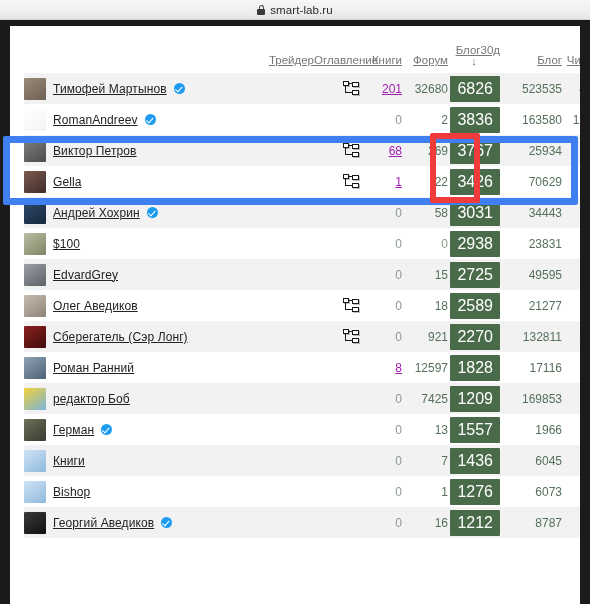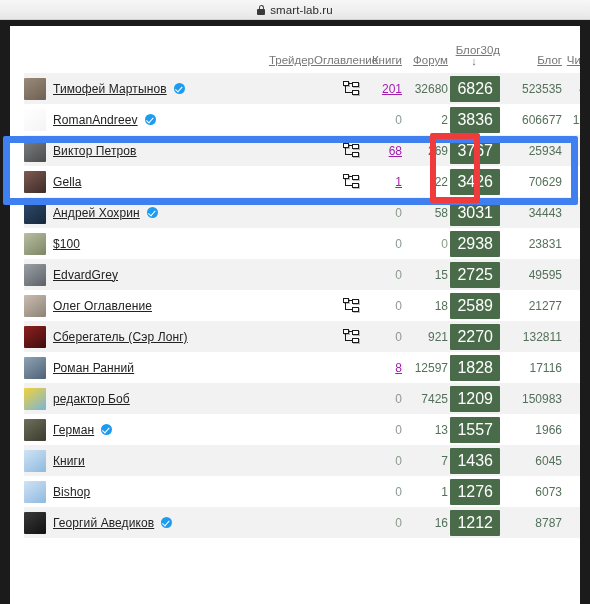--- a/index.html
+++ b/index.html
@@ -319,21 +319,21 @@
                 <div class="trader-cell">
                   <span class="avatar" style="background: linear-gradient(145deg, rgb(255, 255, 255) 0%, rgb(244, 244, 244) 100%);"></span>
                   <a class="trader-name">RomanAndreev</a>
                   <span class="verified"></span>
                 </div>
               </td>
               <td class="c-map"></td>
               <td class="c-books"><span class="zero">0</span></td>
               <td class="c-forum"><span class="plain-num">2</span></td>
               <td class="c-blog30"><span class="badge">3836</span></td>
-              <td class="c-blog"><span class="plain-num">606677</span></td>
+              <td class="c-blog"><span class="plain-num">163580</span></td>
               <td class="c-readers"><span class="plain-num">12351</span></td>
             </tr>
             <tr class="row-odd">
               <td class="c-trader">
                 <div class="trader-cell">
                   <span class="avatar" style="background: linear-gradient(145deg, rgb(125, 127, 128) 0%, rgb(74, 75, 77) 100%);"></span>
                   <a class="trader-name">Виктор Петров</a>
                 </div>
               </td>
               <td class="c-map"><span class="sitemap-icon"><i class="h1"></i><i class="v"></i><i class="h2"></i><i class="n1"></i><i class="n2"></i><i class="n3"></i></span></td>
@@ -397,21 +397,21 @@
               <td class="c-books"><span class="zero">0</span></td>
               <td class="c-forum"><span class="plain-num">15</span></td>
               <td class="c-blog30"><span class="badge">2725</span></td>
               <td class="c-blog"><span class="plain-num">49595</span></td>
               <td class="c-readers"></td>
             </tr>
             <tr class="row-even">
               <td class="c-trader">
                 <div class="trader-cell">
                   <span class="avatar" style="background: linear-gradient(145deg, rgb(201, 189, 176) 0%, rgb(141, 130, 119) 100%);"></span>
-                  <a class="trader-name">Олег Оглавление</a>
+                  <a class="trader-name">Олег Аведиков</a>
                 </div>
               </td>
               <td class="c-map"><span class="sitemap-icon"><i class="h1"></i><i class="v"></i><i class="h2"></i><i class="n1"></i><i class="n2"></i><i class="n3"></i></span></td>
               <td class="c-books"><span class="zero">0</span></td>
               <td class="c-forum"><span class="plain-num">18</span></td>
               <td class="c-blog30"><span class="badge">2589</span></td>
               <td class="c-blog"><span class="plain-num">21277</span></td>
               <td class="c-readers"></td>
             </tr>
             <tr class="row-odd">
@@ -446,21 +446,21 @@
               <td class="c-trader">
                 <div class="trader-cell">
                   <span class="avatar" style="background: linear-gradient(145deg, rgb(242, 210, 58) 0%, rgb(121, 180, 216) 100%);"></span>
                   <a class="trader-name">редактор Боб</a>
                 </div>
               </td>
               <td class="c-map"></td>
               <td class="c-books"><span class="zero">0</span></td>
               <td class="c-forum"><span class="plain-num">7425</span></td>
               <td class="c-blog30"><span class="badge">1209</span></td>
-              <td class="c-blog"><span class="plain-num">150983</span></td>
+              <td class="c-blog"><span class="plain-num">169853</span></td>
               <td class="c-readers"></td>
             </tr>
             <tr class="row-even">
               <td class="c-trader">
                 <div class="trader-cell">
                   <span class="avatar" style="background: linear-gradient(145deg, rgb(111, 111, 92) 0%, rgb(59, 59, 47) 100%);"></span>
                   <a class="trader-name">Герман</a>
                   <span class="verified"></span>
                 </div>
               </td>

